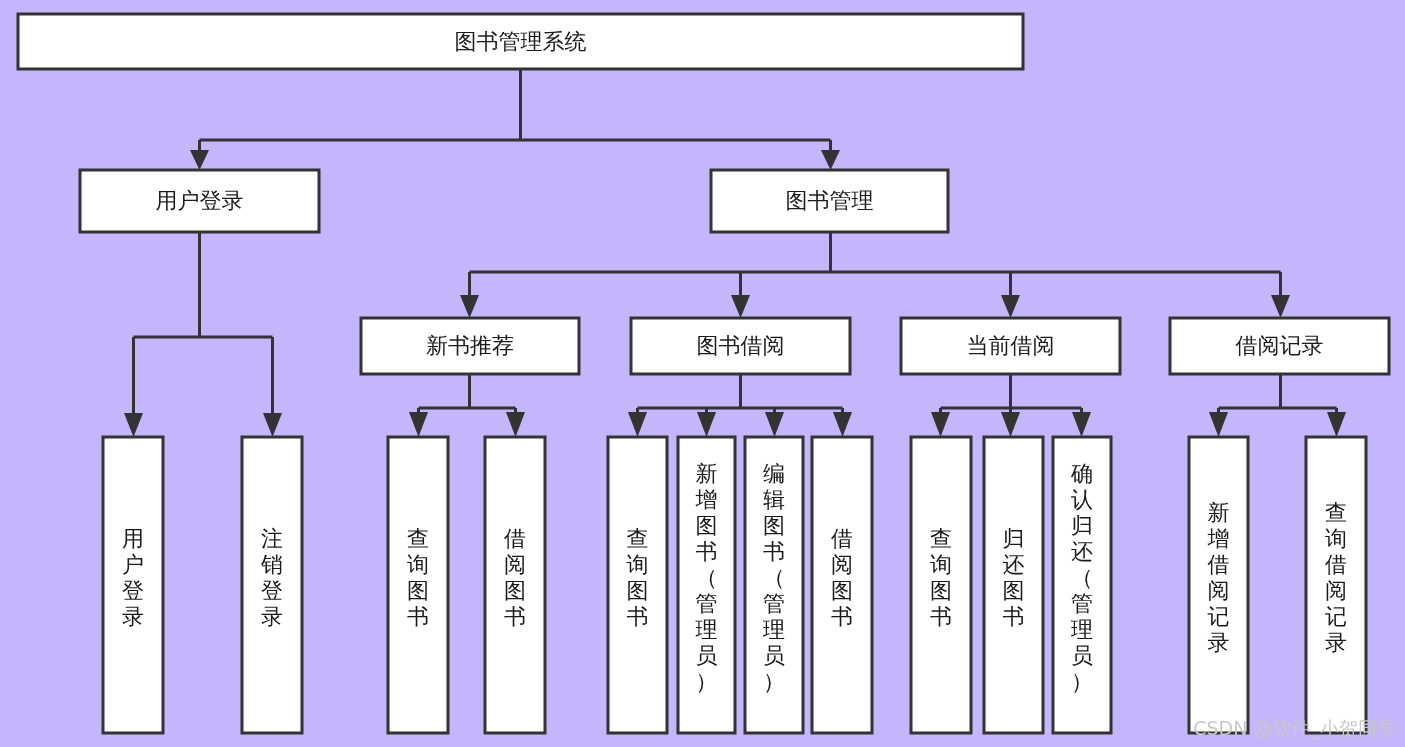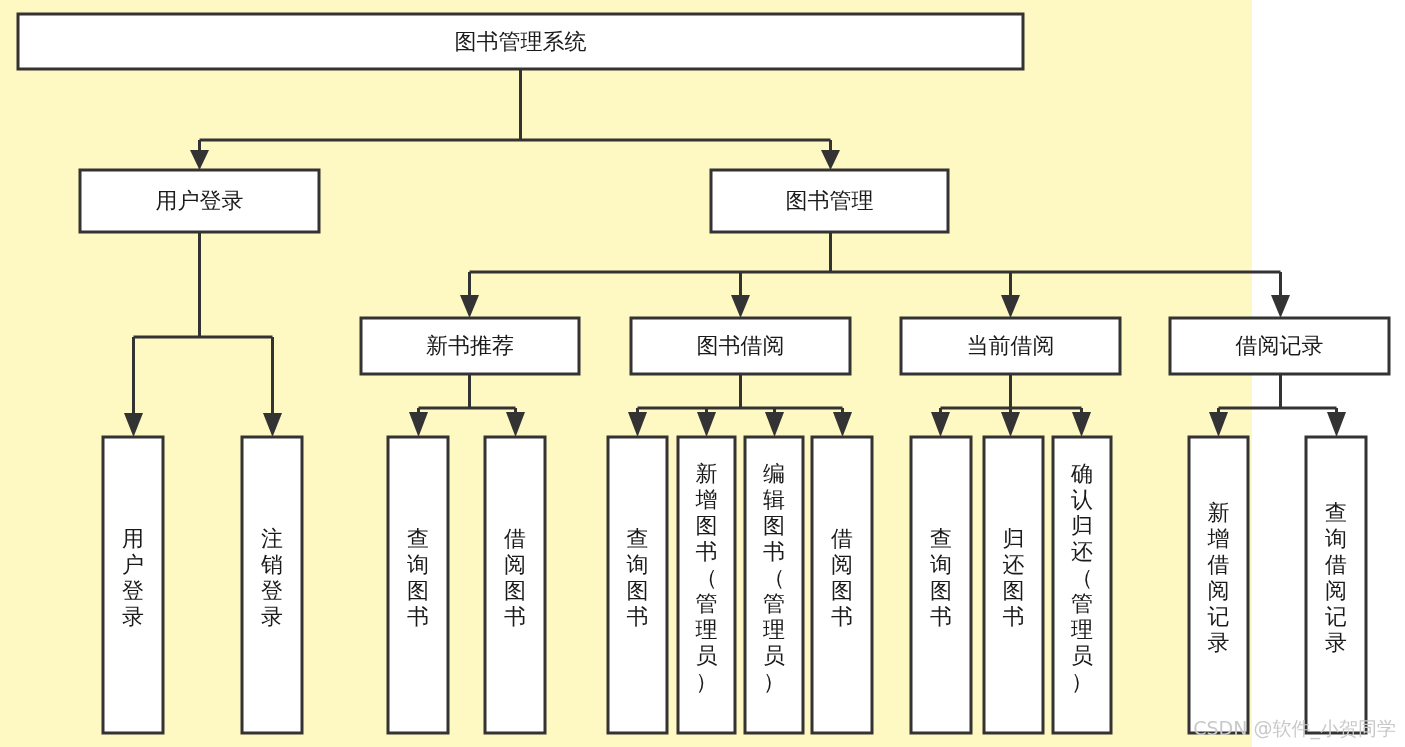--- a/index.html
+++ b/index.html
@@ -8,23 +8,23 @@
     background: #ffffff;
   }
   body {
     width: 1405px;
     height: 747px;
     font-family: "DejaVu Sans", "Liberation Sans", sans-serif;
     overflow: hidden;
   }
   #diagram-root {
     position: relative;
-    width: 1252px;
+    width: 1405px;
     height: 747px;
-    background: #fef9c3;
+    background: #c4b5fd;
   }
   svg#flow-svg {
     position: absolute;
     left: 0;
     top: 0;
     width: 1405px;
     height: 747px;
     display: block;
   }
   .node-box {

